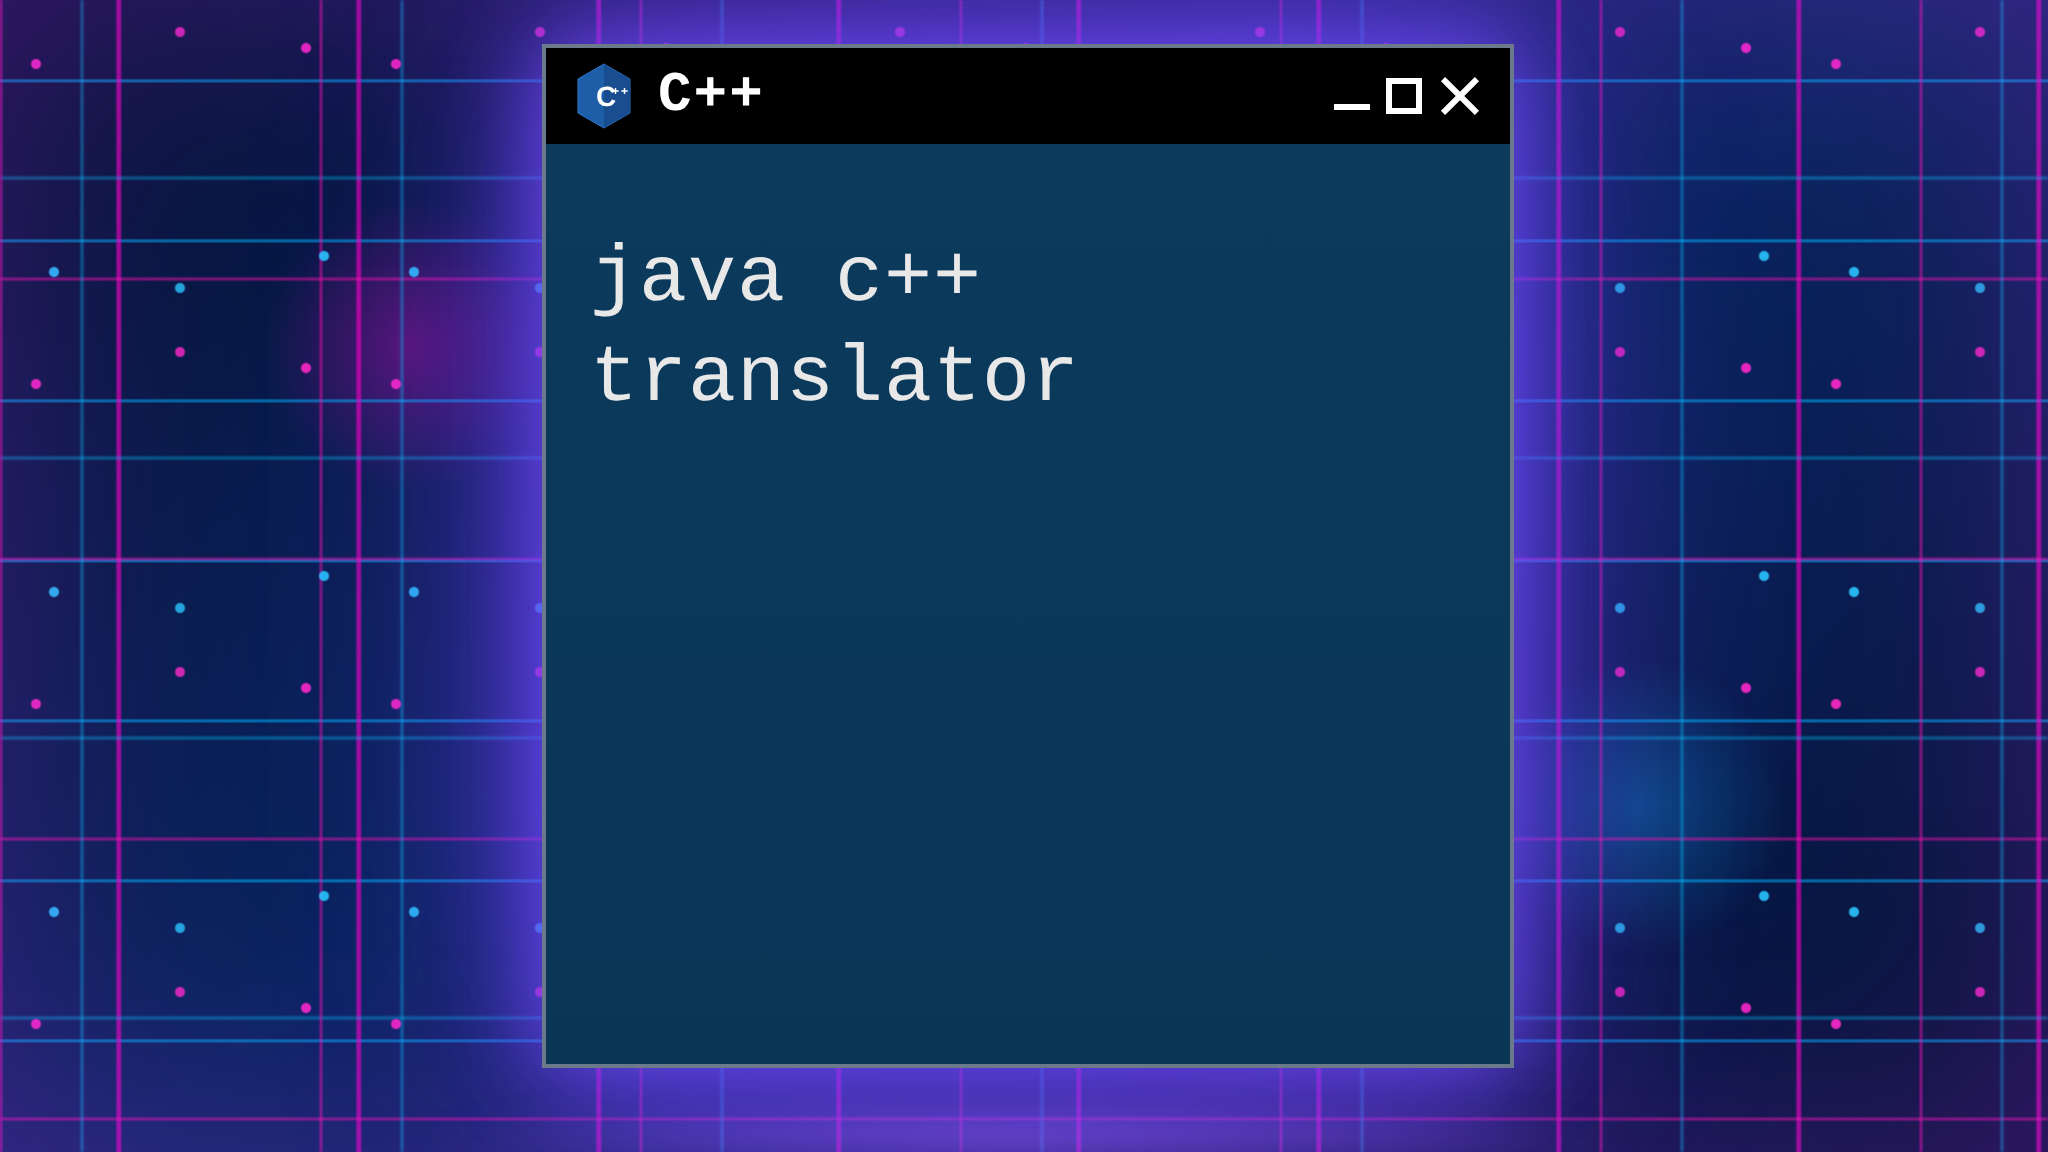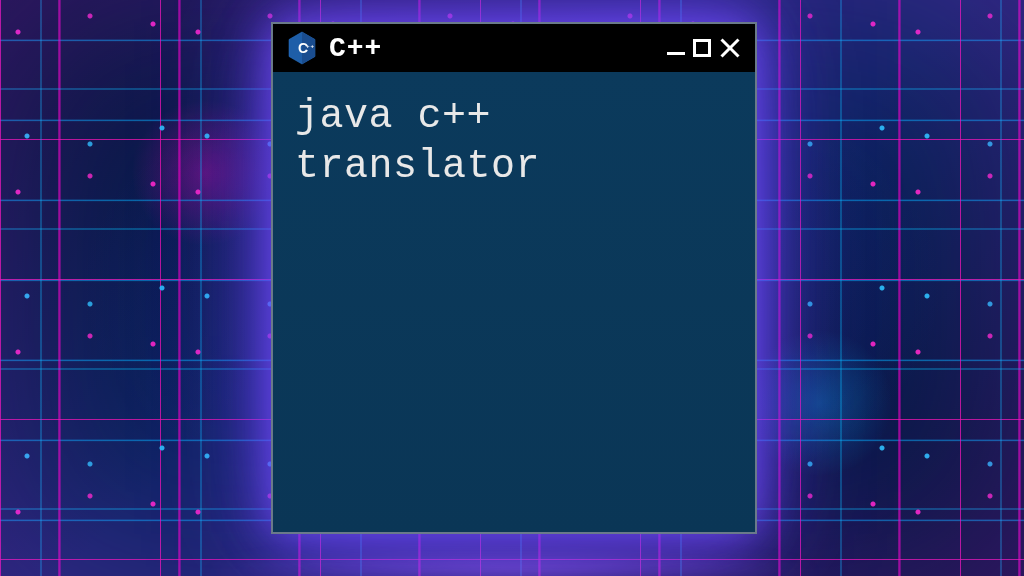--- a/index.html
+++ b/index.html
@@ -166,20 +166,21 @@
       background: linear-gradient(180deg, #0b3a5c 0%, #0a3656 100%);
     }
     
     .content-text {
       font-family: 'Consolas', 'Courier New', monospace;
       font-size: 40px;
       color: #e8e8e8;
       line-height: 1.25;
       letter-spacing: 0.5px;
       white-space: pre-line;
+      margin-top: 24px;
     }
     
     
     .bottom-glow {
       position: absolute;
       left: 200px;
       right: 200px;
       bottom: 0;
       height: 30px;
       background: radial-gradient(ellipse at center bottom, rgba(150,100,255,0.8) 0%, transparent 70%);

